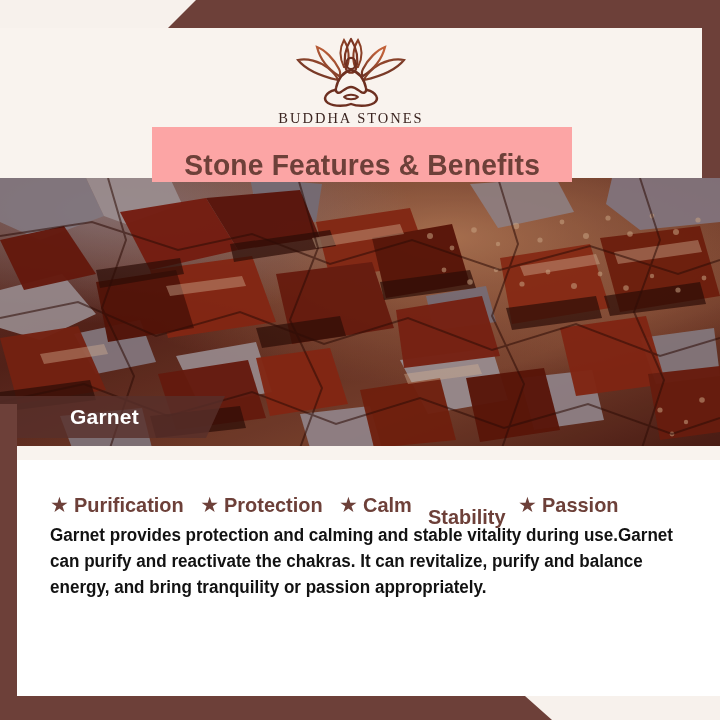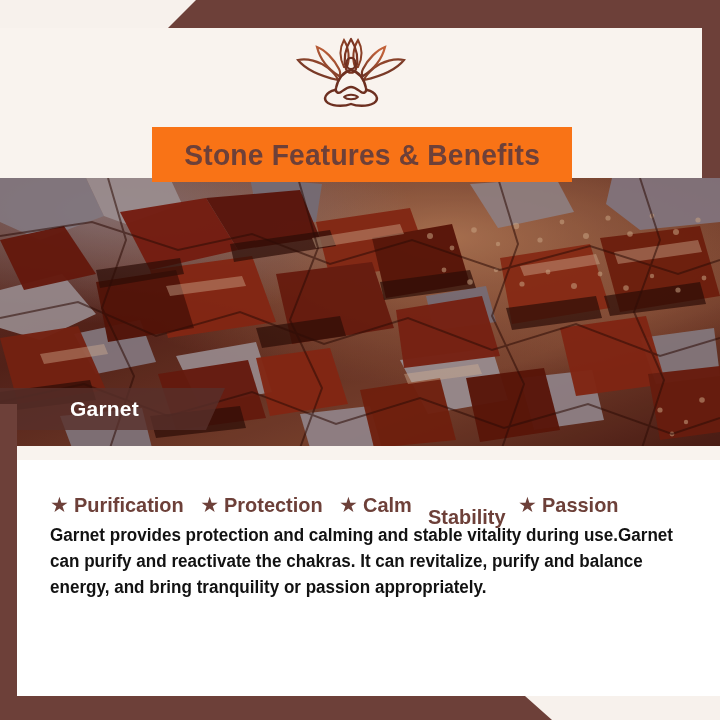--- a/index.html
+++ b/index.html
@@ -66,23 +66,23 @@
     letter-spacing:2.0px;
     color:#3b2420;
     font-weight:400;
   }
 
   
   .title-banner {
     position:absolute;
     left:152px; top:127px;
     width:420px; height:55px;
-    background:#f97316;
+    background:#fca5a5;
     display:flex;
-    align-items:center;
+    align-items:flex-end;
     justify-content:center;
     z-index:6;
   }
   .title-banner h1 {
     font-family:"Liberation Sans Narrow","Liberation Sans", sans-serif;
     font-size:30px;
     font-weight:bold;
     color:#6d4039;
     letter-spacing:0.2px;
     transform:scaleX(0.94);
@@ -95,21 +95,21 @@
     left:0; top:178px;
     width:720px; height:270px;
     overflow:hidden;
     background:#4a1d16;
   }
   .photo svg { display:block; width:720px; height:270px; }
 
   
   .name-plate {
     position:absolute;
-    left:0; top:388px;
+    left:0; top:396px;
     width:225px; height:42px;
     background:rgba(88,48,42,0.80);
     clip-path:polygon(0 0, 225px 0, 206px 42px, 0 42px);
     display:flex;
     align-items:center;
     z-index:8;
   }
   .name-plate span {
     margin-left:70px;
     font-size:21px;
@@ -242,20 +242,21 @@
         <path d="M75 3 C69 13 67 23 70 33 C72 38 78 38 80 33 C83 23 81 13 75 3 Z" fill="none" stroke="#7a3422" stroke-width="2.2" stroke-linejoin="round"></path>
 
         <ellipse cx="75" cy="27.5" rx="4.6" ry="5.6" fill="none" stroke="#6d2f20" stroke-width="2.2"></ellipse>
 
         <path d="M75 34 C67 36 62 43 60 52 C59 56 62 58 65 56 C68 54 71 51 75 51 C79 51 82 54 85 56 C88 58 91 56 90 52 C88 43 83 36 75 34 Z" fill="none" stroke="#6d2f20" stroke-width="2.4" stroke-linejoin="round"></path>
 
         <path d="M59 54 C50 56 46 63 52 67 C59 71 70 70 75 68 C80 70 91 71 98 67 C104 63 100 56 91 54" fill="none" stroke="#6d2f20" stroke-width="2.4" stroke-linecap="round"></path>
 
         <path d="M68 61 C71 58 79 58 82 61 C79 64 71 64 68 61 Z" fill="none" stroke="#6d2f20" stroke-width="1.8" stroke-linejoin="round"></path>
       </svg>
+      <div class="logo-text">BUDDHA STONES</div>
     </div>
   </div>
 
   <div class="title-banner">
     <h1>Stone Features &amp; Benefits</h1>
   </div>
 
   <div class="photo">
     <svg viewBox="0 0 720 270" preserveAspectRatio="none" aria-hidden="true">
       <defs>

